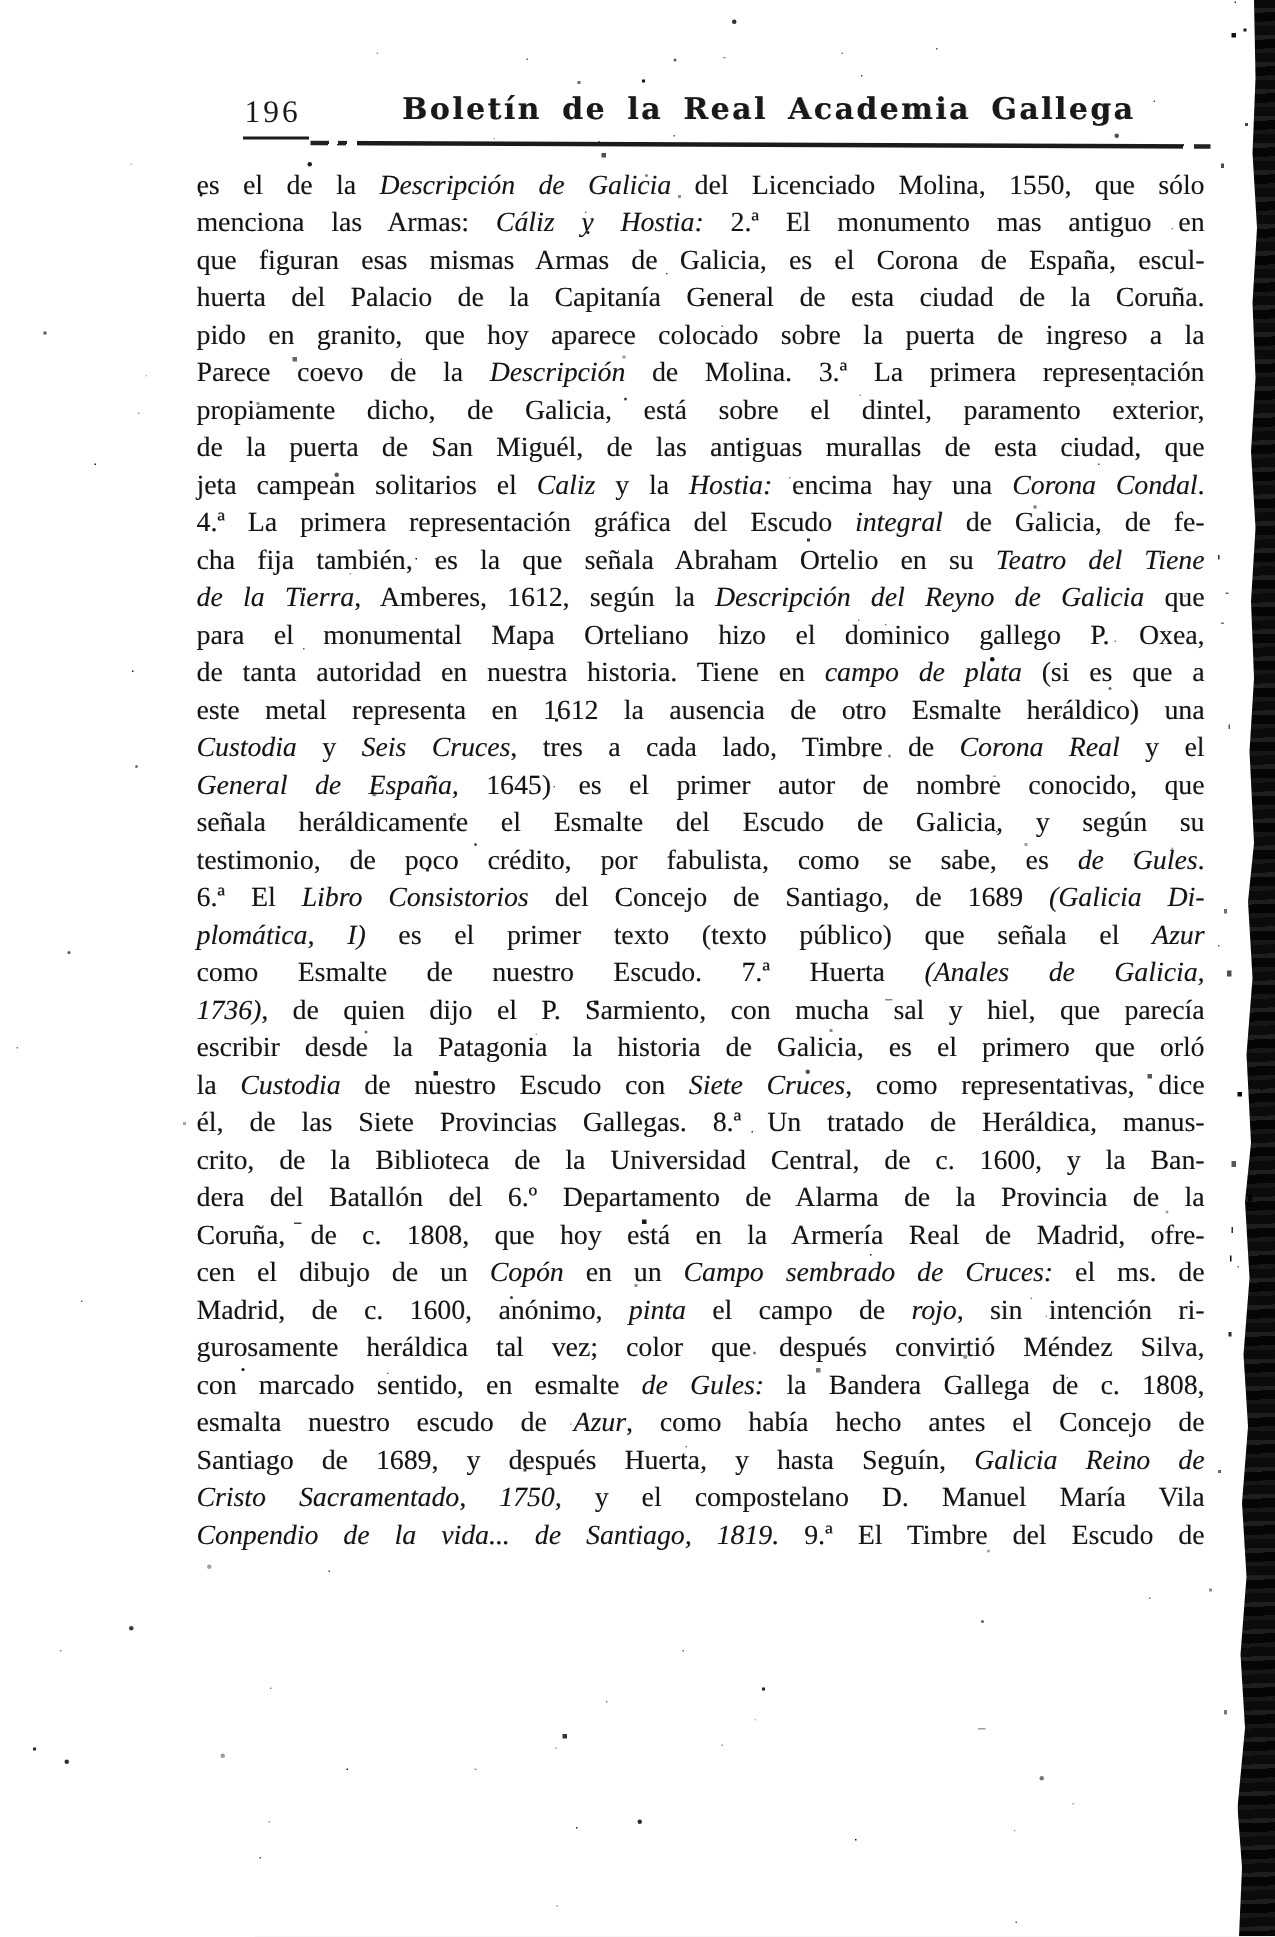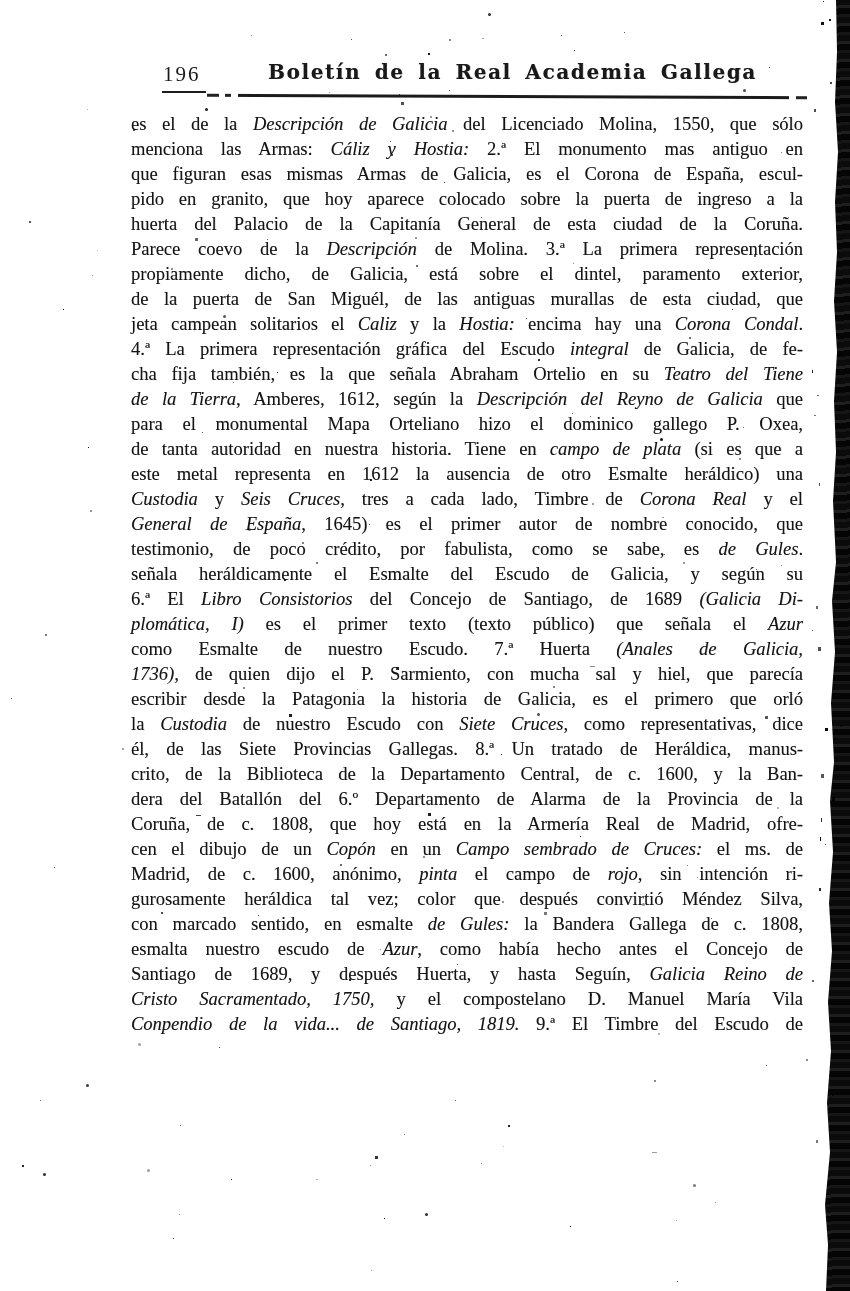--- a/index.html
+++ b/index.html
@@ -85,44 +85,44 @@
     <span class="pagenum">196</span>
     <span class="journal">Boletín de la Real Academia Gallega</span>
     <div class="rule-short"></div>
     <div class="rule-long"></div>
   </div>
 
   <div class="textblock" id="textblock">
       <div class="line"><span>es el de la </span><i>Descripción de Galicia</i><span> del Licenciado Molina, 1550, que sólo</span></div>
       <div class="line"><span>menciona las Armas: </span><i>Cáliz y Hostia:</i><span> 2.ª El monumento mas antiguo en</span></div>
       <div class="line"><span>que figuran esas mismas Armas de Galicia, es el Corona de España, escul-</span></div>
+      <div class="line"><span>huerta del Palacio de la Capitanía General de esta ciudad de la Coruña.</span></div>
       <div class="line"><span>pido en granito, que hoy aparece colocado sobre la puerta de ingreso a la</span></div>
-      <div class="line"><span>huerta del Palacio de la Capitanía General de esta ciudad de la Coruña.</span></div>
       <div class="line"><span>Parece coevo de la </span><i>Descripción</i><span> de Molina. 3.ª La primera representación</span></div>
       <div class="line"><span>propiamente dicho, de Galicia, está sobre el dintel, paramento exterior,</span></div>
       <div class="line"><span>de la puerta de San Miguél, de las antiguas murallas de esta ciudad, que</span></div>
       <div class="line"><span>jeta campean solitarios el </span><i>Caliz</i><span> y la </span><i>Hostia:</i><span> encima hay una </span><i>Corona Condal</i><span>.</span></div>
       <div class="line"><span>4.ª La primera representación gráfica del Escudo </span><i>integral</i><span> de Galicia, de fe-</span></div>
       <div class="line"><span>cha fija también, es la que señala Abraham Ortelio en su </span><i>Teatro del Tiene</i></div>
       <div class="line"><i>de la Tierra</i><span>, Amberes, 1612, según la </span><i>Descripción del Reyno de Galicia</i><span> que</span></div>
       <div class="line"><span>para el monumental Mapa Orteliano hizo el dominico gallego P. Oxea,</span></div>
       <div class="line"><span>de tanta autoridad en nuestra historia. Tiene en </span><i>campo de plata</i><span> (si es que a</span></div>
       <div class="line"><span>este metal representa en 1612 la ausencia de otro Esmalte heráldico) una</span></div>
       <div class="line"><i>Custodia</i><span> y </span><i>Seis Cruces</i><span>, tres a cada lado, Timbre de </span><i>Corona Real</i><span> y el</span></div>
       <div class="line"><i>General de España,</i><span> 1645) es el primer autor de nombre conocido, que</span></div>
+      <div class="line"><span>señala heráldicamente el Esmalte del Escudo de Galicia, y según su</span></div>
       <div class="line"><span>testimonio, de poco crédito, por fabulista, como se sabe, es </span><i>de Gules</i><span>.</span></div>
-      <div class="line"><span>señala heráldicamente el Esmalte del Escudo de Galicia, y según su</span></div>
       <div class="line"><span>6.ª El </span><i>Libro Consistorios</i><span> del Concejo de Santiago, de 1689 </span><i>(Galicia Di-</i></div>
       <div class="line"><i>plomática, I)</i><span> es el primer texto (texto público) que señala el </span><i>Azur</i></div>
       <div class="line"><span>como Esmalte de nuestro Escudo. 7.ª Huerta </span><i>(Anales de Galicia,</i></div>
       <div class="line"><i>1736),</i><span> de quien dijo el P. Sarmiento, con mucha sal y hiel, que parecía</span></div>
       <div class="line"><span>escribir desde la Patagonia la historia de Galicia, es el primero que orló</span></div>
       <div class="line"><span>la </span><i>Custodia</i><span> de nuestro Escudo con </span><i>Siete Cruces</i><span>, como representativas, dice</span></div>
       <div class="line"><span>él, de las Siete Provincias Gallegas. 8.ª Un tratado de Heráldica, manus-</span></div>
-      <div class="line"><span>crito, de la Biblioteca de la Departamento Central, de c. 1600, y la Ban-</span></div>
+      <div class="line"><span>crito, de la Biblioteca de la Universidad Central, de c. 1600, y la Ban-</span></div>
       <div class="line"><span>dera del Batallón del 6.º Departamento de Alarma de la Provincia de la</span></div>
       <div class="line"><span>Coruña, de c. 1808, que hoy está en la Armería Real de Madrid, ofre-</span></div>
       <div class="line"><span>cen el dibujo de un </span><i>Copón</i><span> en un </span><i>Campo sembrado de Cruces:</i><span> el ms. de</span></div>
       <div class="line"><span>Madrid, de c. 1600, anónimo, </span><i>pinta</i><span> el campo de </span><i>rojo</i><span>, sin intención ri-</span></div>
       <div class="line"><span>gurosamente heráldica tal vez; color que después convirtió Méndez Silva,</span></div>
       <div class="line"><span>con marcado sentido, en esmalte </span><i>de Gules:</i><span> la Bandera Gallega de c. 1808,</span></div>
       <div class="line"><span>esmalta nuestro escudo de </span><i>Azur</i><span>, como había hecho antes el Concejo de</span></div>
       <div class="line"><span>Santiago de 1689, y después Huerta, y hasta Seguín, </span><i>Galicia Reino de</i></div>
       <div class="line"><i>Cristo Sacramentado, 1750,</i><span> y el compostelano D. Manuel María Vila</span></div>
       <div class="line"><i>Conpendio de la vida... de Santiago, 1819.</i><span> 9.ª El Timbre del Escudo de</span></div>

